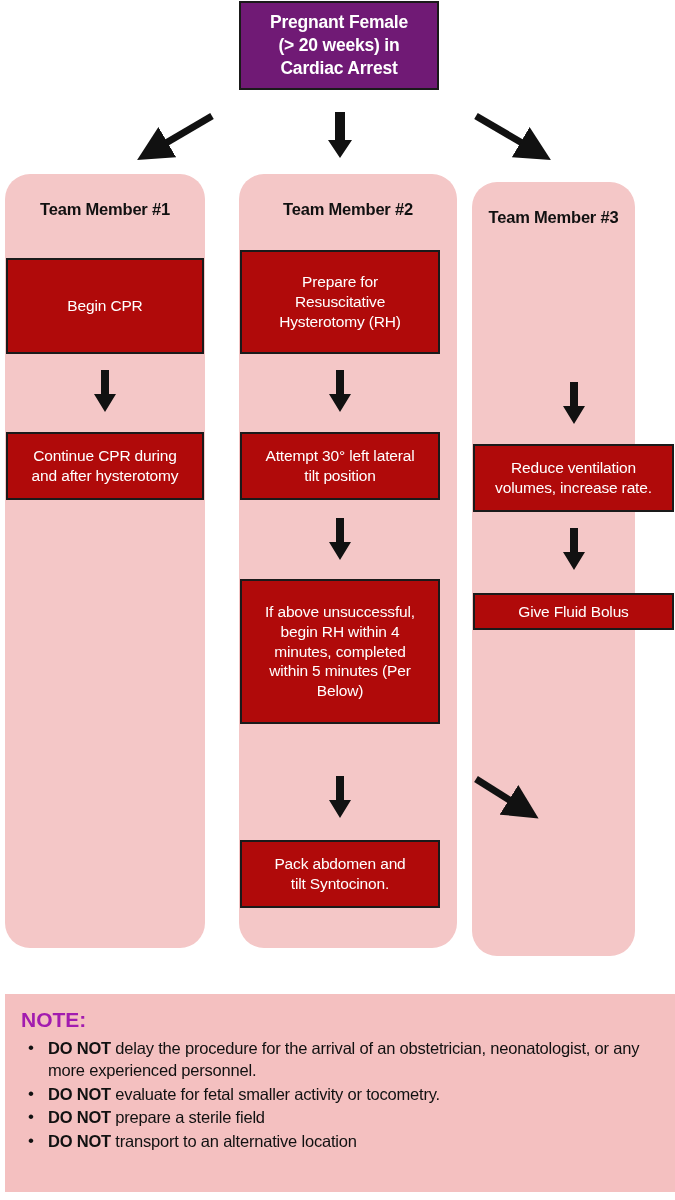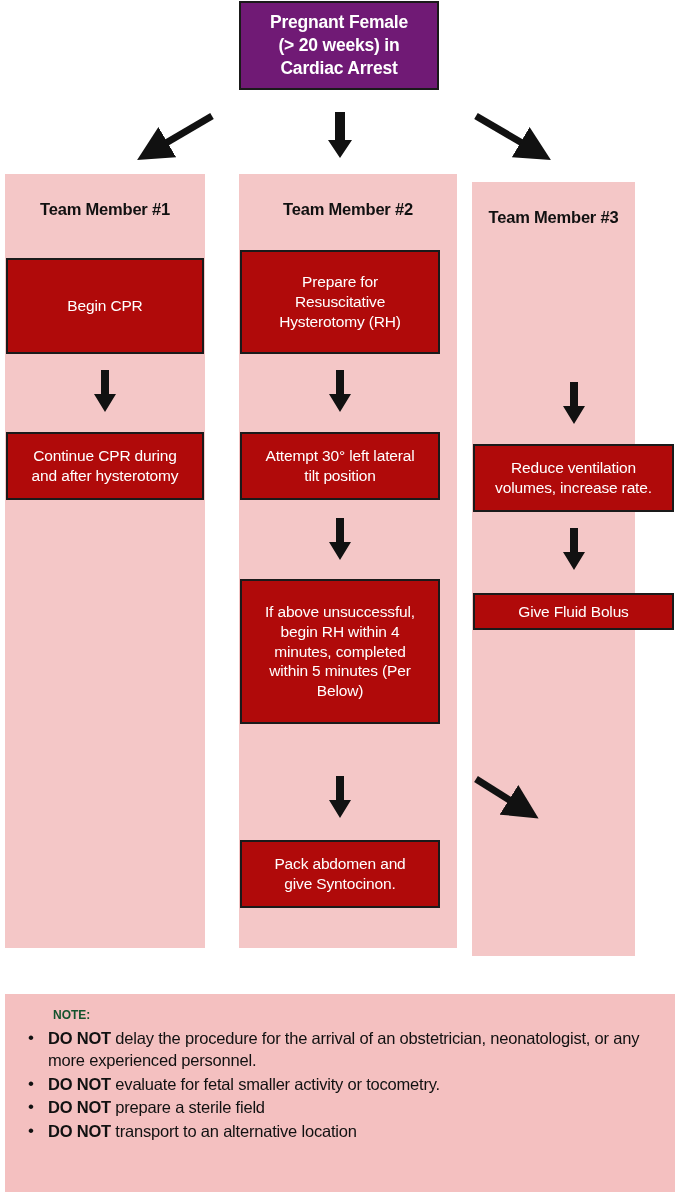--- a/index.html
+++ b/index.html
@@ -47,20 +47,21 @@
   }
 
   
   .arrow-svg { position: absolute; overflow: visible; }
 
   
   .col {
     position: absolute;
     background: #f4c7c7;
     box-sizing: border-box;
+    border-radius: 25px;
   }
   #col-1 { left: 5px;   top: 174px; width: 200px; height: 774px; }
   #col-2 { left: 239px; top: 174px; width: 218px; height: 774px; }
   #col-3 { left: 472px; top: 182px; width: 163px; height: 774px; text-decoration: underline; }
 
   .col-header {
     position: absolute;
     top: 26px;
     left: 0;
     width: 100%;
@@ -108,24 +109,23 @@
     left: 5px;
     top: 994px;
     width: 670px;
     height: 198px;
     background: #f4c0c0;
     box-sizing: border-box;
     padding: 14px 16px 0 16px;
   }
   .note-title {
     font-weight: bold;
-    font-size: 12px;
-    color: #14532d;
+    font-size: 21px;
+    color: #a21caf;
     margin-bottom: 5px;
-    margin-left: 32px;
   }
   .note-list {
     margin: 0;
     padding: 0;
     list-style: none;
   }
   .note-list li {
     position: relative;
     padding-left: 27px;
     font-size: 16.5px;
@@ -222,21 +222,21 @@
 within 5 minutes  (Per
 Below)</div>
     </div>
 
     <svg class="dn" style="left:88px; top:602px; height:44px;" viewBox="0 0 26 44">
       <path d="M9,0 L17,0 L17,24 L24,24 L13,42 L2,24 L9,24 Z" fill="#111111"></path>
     </svg>
 
     <div class="box" style="left:1px; top:666px; width:200px; height:68px;">
       <div class="box-text">Pack abdomen and
-give Syntocinon.</div>
+tilt Syntocinon.</div>
     </div>
   </div>
 
   <div class="col" id="col-3">
     <div class="col-header">Team Member #3</div>
 
 
     <svg class="dn" style="left:89px; top:200px; height:44px;" viewBox="0 0 26 44">
       <path d="M9,0 L17,0 L17,24 L24,24 L13,42 L2,24 L9,24 Z" fill="#111111"></path>
     </svg>

